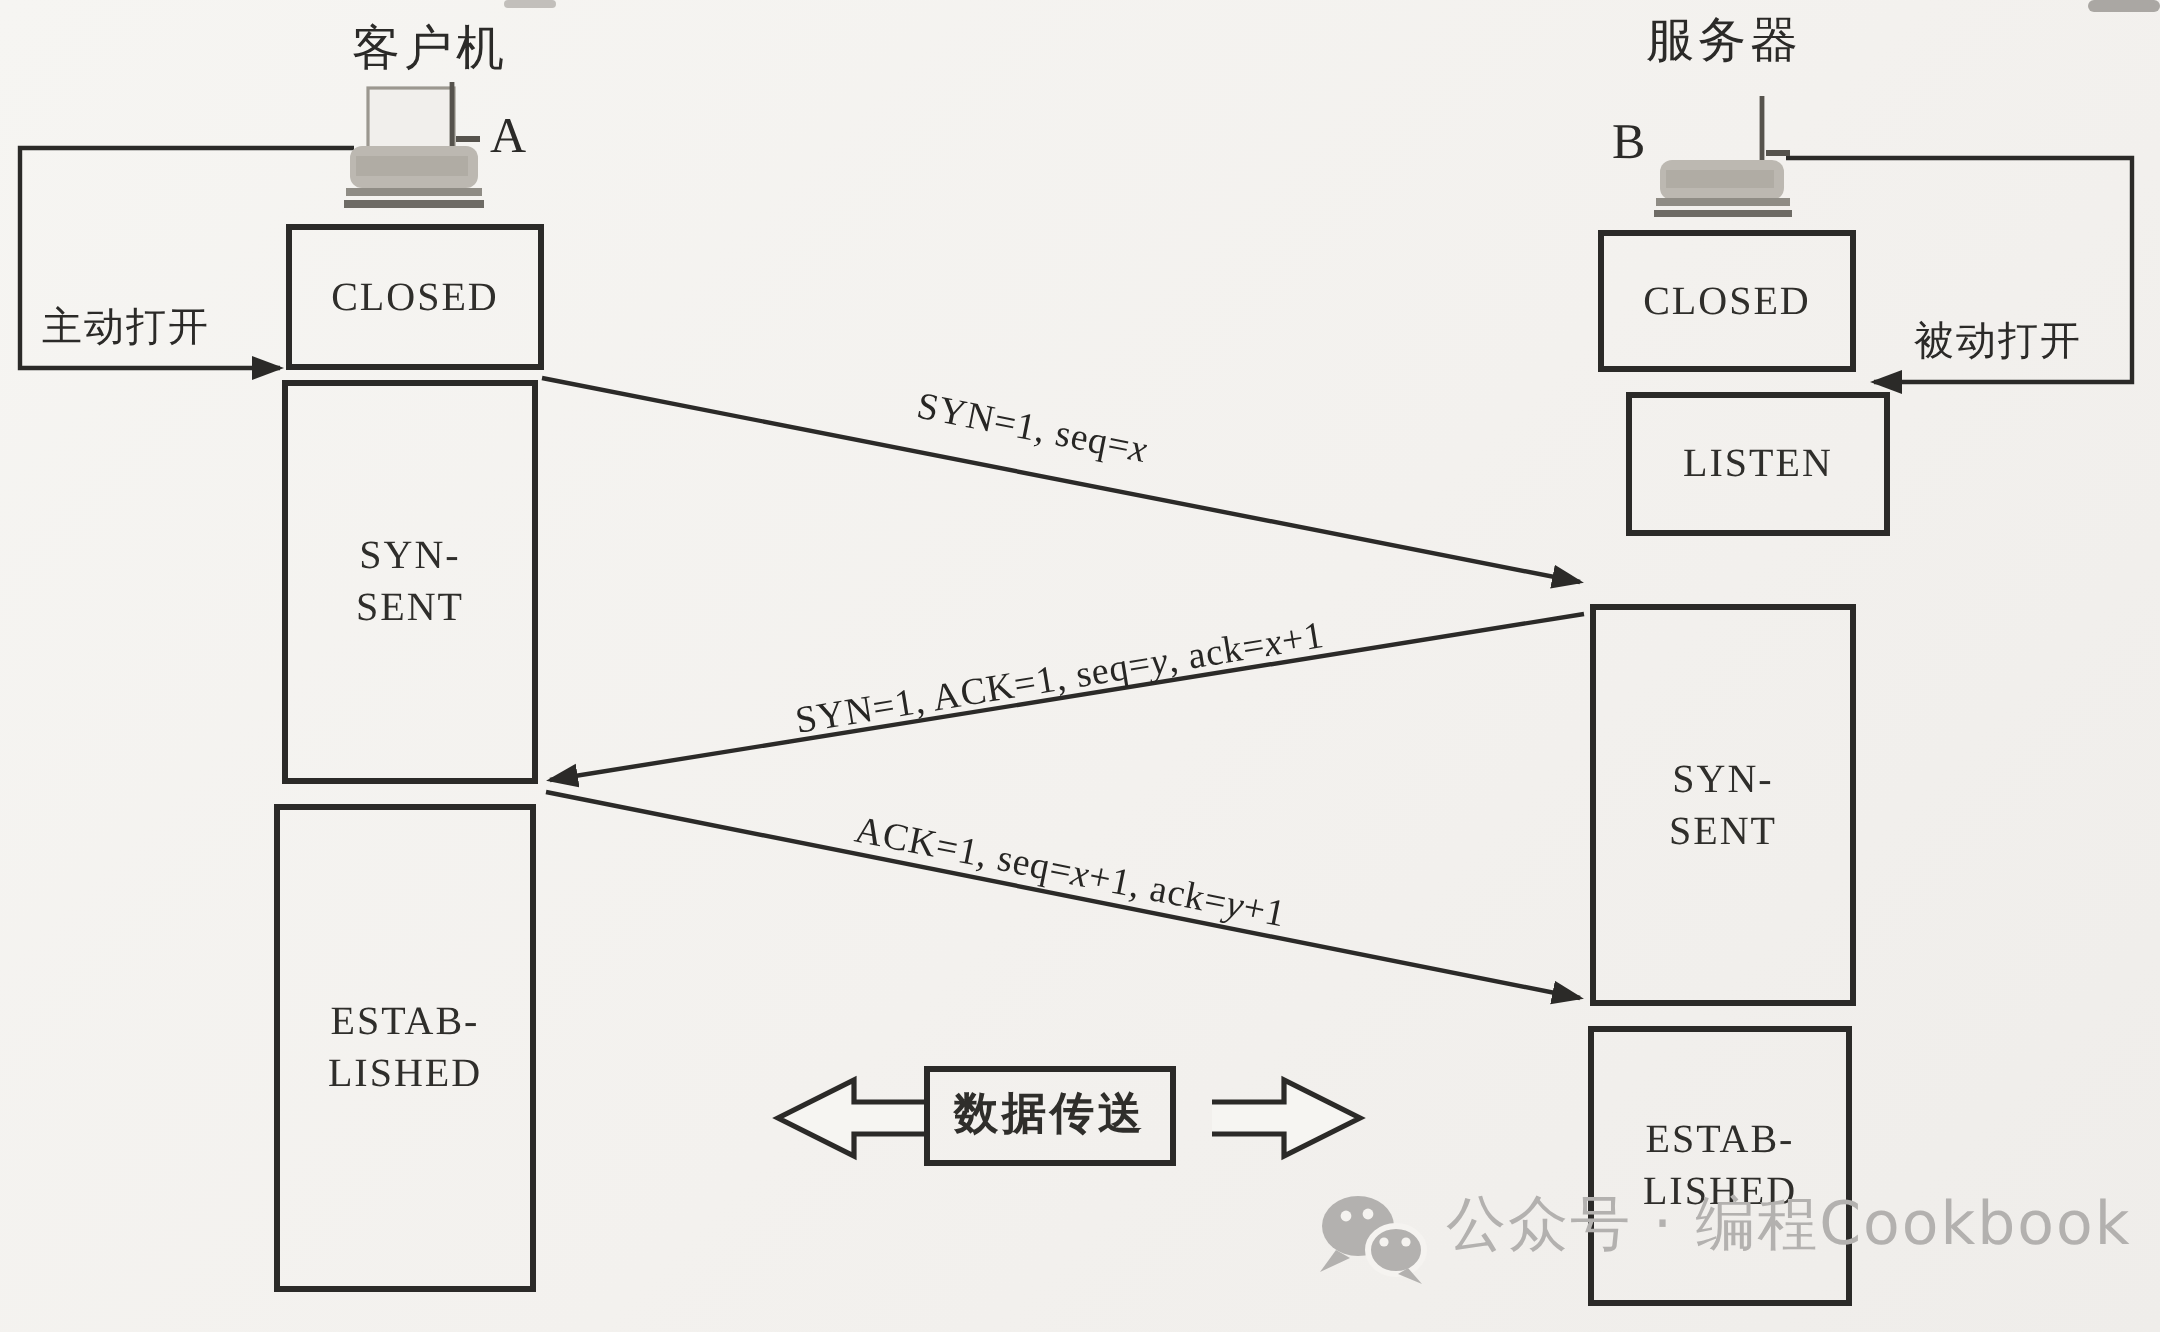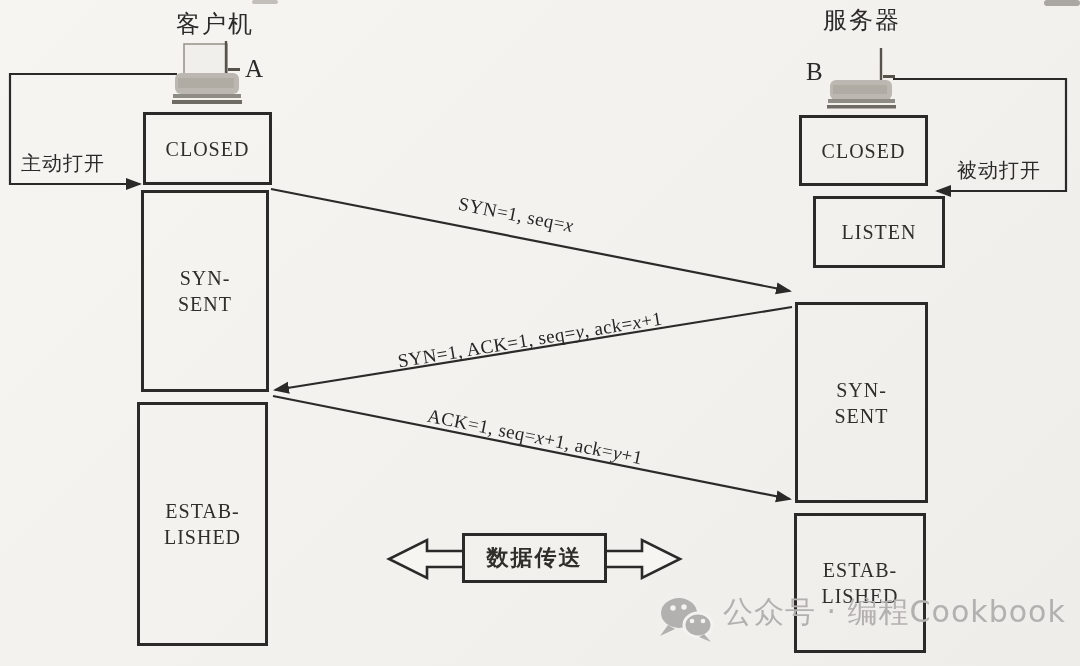--- a/index.html
+++ b/index.html
@@ -18,21 +18,21 @@
     background:transparent;text-align:center;
   }
   .b-client-closed{left:143px;top:112px;width:129px;height:73px;}
   .b-client-synsent{left:141px;top:190px;width:128px;height:202px;}
   .b-client-est{left:137px;top:402px;width:131px;height:244px;}
   .b-server-closed{left:799px;top:115px;width:129px;height:71px;}
   .b-server-listen{left:797px;top:196px;width:132px;height:72px;margin-left:16px;}
   .b-server-synrcvd{left:795px;top:302px;width:133px;height:201px;}
   .b-server-est{left:794px;top:513px;width:132px;height:140px;}
   .b-data{
-    left:462px;top:533px;width:145px;height:50px;
+    left:462px;top:533px;width:126px;height:50px;
     font-size:22px;font-weight:bold;letter-spacing:2px;
     font-family:"DejaVu Sans","Liberation Sans",sans-serif;
   }
   
   .cn-title{font-size:24px;letter-spacing:2px;color:#2b2a28;white-space:nowrap;}
   .host-letter{font-size:25px;color:#2b2a28;}
   .open-label{font-size:20px;letter-spacing:1px;color:#2b2a28;white-space:nowrap;}
   .msg-label{
     position:absolute;font-size:19px;white-space:nowrap;color:#272624;
     transform:translate(-50%,-50%) rotate(var(--rot));letter-spacing:.4px;

